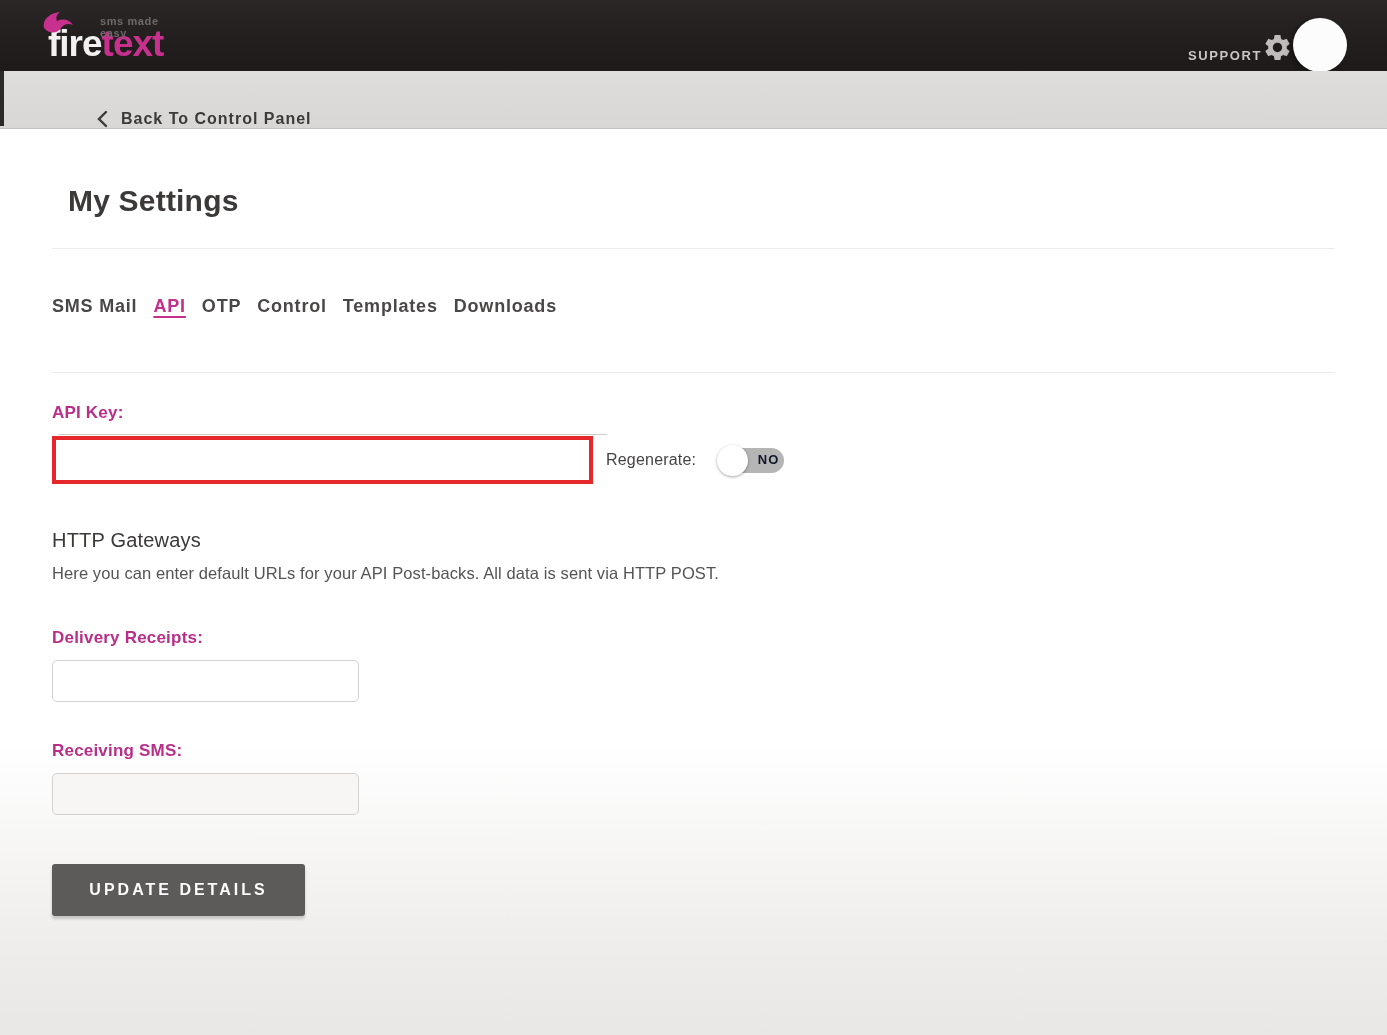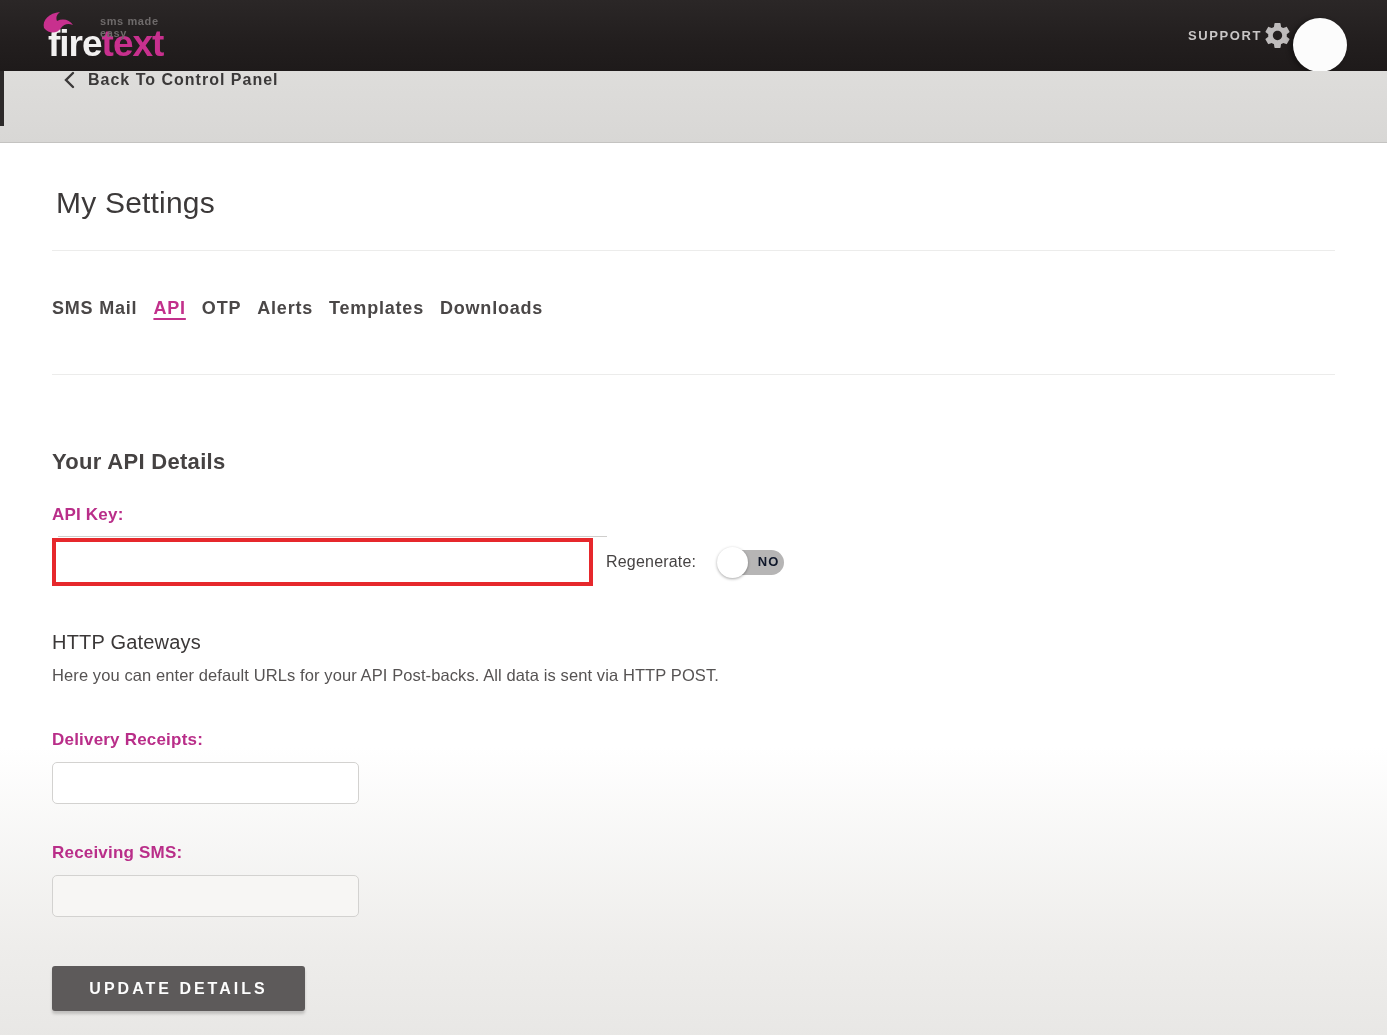--- a/index.html
+++ b/index.html
@@ -23,61 +23,61 @@
   .logo-bird { position: absolute; left: -6px; top: 2px; }
   .logo-word {
     font-size: 37px; font-weight: bold; line-height: 1; letter-spacing: -1px;
     color: #f2f0f0;
   }
   .logo-word .pink-part { color: #c8308e; }
   .logo-tagline {
     position: absolute; top: 6px; left: 52px;
     font-size: 11px; color: #6e6a6a; letter-spacing: 0.6px; font-weight: bold;
   }
-  .top-right { display: flex; align-items: center; }
+  .top-right { display: flex; align-items: flex-end; }
   .support-link {
     color: #c9c6c6; font-size: 13px; font-weight: bold; letter-spacing: 1.6px;
     cursor: pointer;
   }
   .gear-btn { cursor: pointer; display: flex; align-items: center; }
   .avatar {
     width: 54px; height: 54px; border-radius: 50%;
     background: #fcfcfc;
     transform: translateY(9px);
     box-shadow: -3px 1px 5px rgba(0,0,0,0.35);
     cursor: pointer;
   }
 
   
   .subbar {
-    height: 72px;
+    height: 58px;
     background: linear-gradient(180deg, #dedddb 0%, #d8d7d5 100%);
     border-bottom: 1px solid #c4c3c1;
-    display: flex; align-items: flex-start;
-    padding-left: 63px;
+    display: flex; align-items: flex-end;
+    padding-left: 96px;
     position: relative;
   }
   .edge-artifact {
     position: absolute; left: 0; top: 0; width: 4px; height: 55px;
     background: #2c2929;
   }
   .back-link { display: flex; align-items: center; gap: 13px; cursor: pointer; }
   .back-label {
     font-size: 16px; font-weight: bold; color: #3b3939; letter-spacing: 1px;
   }
 
   
   .content {
     height: 909px;
     background: linear-gradient(180deg, #ffffff 0%, #ffffff 66%, #eeedeb 88%, #e7e6e4 100%);
     padding: 0 52px;
   }
   .page-title {
-    margin: 4px; padding-top: 39px;
-    font-size: 30px; font-weight: normal; color: #3c3939; letter-spacing: 0.2px;
+    margin: 16px; padding-top: 39px;
+    font-size: 30px; font-weight: bold; color: #3c3939; letter-spacing: 0.2px;
   }
   .divider { height: 1px; background: #ececeb; margin-top: 30px; }
   .divider-2 { height: 1px; background: #ececeb; margin-top: 55px; }
 
   .tabs { margin-top: 47px; display: flex; gap: 16px; align-items: baseline; }
   .tab {
     font-size: 18px; font-weight: bold; color: #4a4747; letter-spacing: 0.8px;
     cursor: pointer; text-decoration: none;
   }
   .tab.active {
@@ -145,21 +145,21 @@
     width: 307px; height: 42px;
     border: 1px solid #d3d2d0; border-radius: 5px;
     background: #ffffff;
     font-family: inherit; font-size: 15px; color: #444; padding: 0 10px;
     outline: none;
   }
   .input-receiving { background: #f7f6f4; }
 
   .update-btn {
     display: block; margin-top: 49px;
-    width: 253px; height: 45px;
+    width: 253px; height: 52px;
     background: #5d5a5a; color: #fdfdfd;
     border: none; border-radius: 3px;
     font-family: inherit; font-size: 16px; font-weight: bold; letter-spacing: 3px;
     box-shadow: 0 3px 3px rgba(0,0,0,0.18);
     cursor: pointer;
   }
 </style>
 </head>
 <body>
 
@@ -198,28 +198,27 @@
 <div class="content">
 
   <h1 class="page-title">My Settings</h1>
 
   <div class="divider"></div>
 
   <div class="tabs">
     <a class="tab">SMS Mail</a>
     <a class="tab active">API</a>
     <a class="tab">OTP</a>
-    <a class="tab">Alerts</a>
+    <a class="tab">Control</a>
     <a class="tab">Templates</a>
     <a class="tab">Downloads</a>
   </div>
 
   <div class="divider divider-2"></div>
 
-  <div class="section-title">Your API Details</div>
 
   <div class="field-label label-apikey">API Key:</div>
 
   <div class="apikey-row">
     <div class="apikey-box">
       <div class="apikey-topline"></div>
       <input class="apikey-input" type="text" value="" style="">
     </div>
     <div class="regen-wrap">
       <span class="regen-label">Regenerate:</span>

